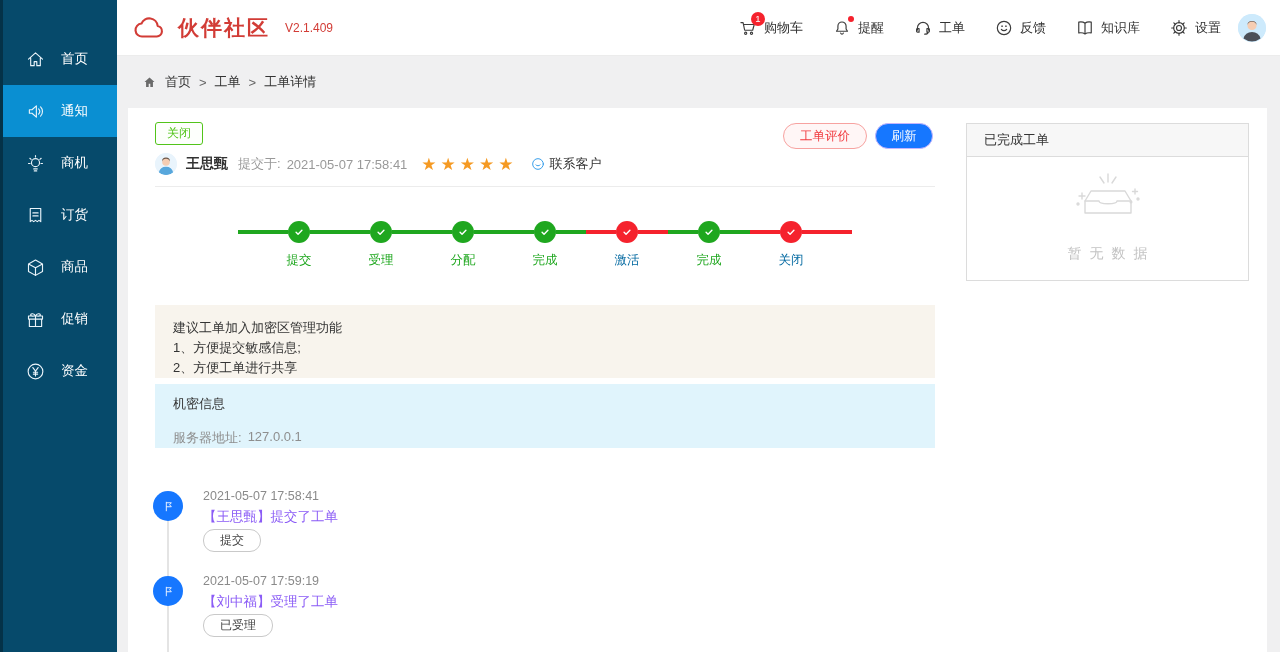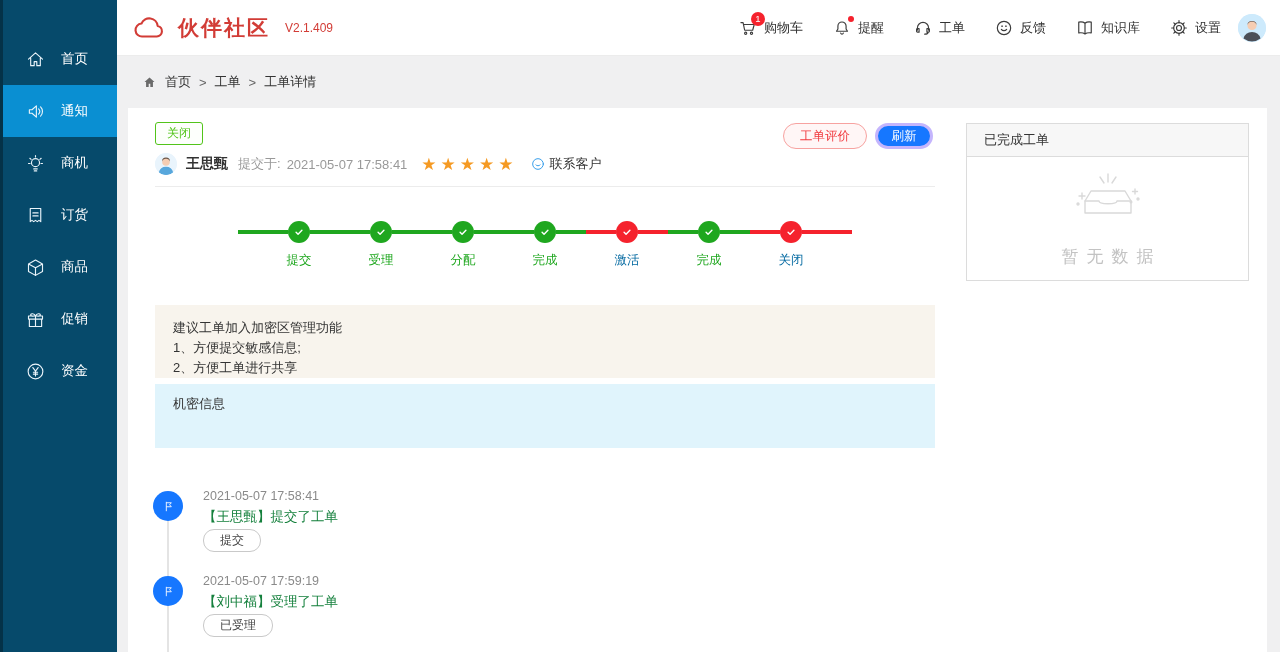--- a/index.html
+++ b/index.html
@@ -36,21 +36,21 @@
   .crumb-sep { color:#666; }
 
   
   .card { position:absolute; left:11px; top:52px; width:1139px; bottom:0; background:#fff; }
 
   .ticket-title-row { position:absolute; left:27px; top:14px; display:flex; align-items:center; gap:13px; }
   .ticket-title { font-size:17px; font-weight:600; color:#2b2b2b; }
   .status-badge { font-size:12px; color:#52c41a; border:1px solid #52c41a; border-radius:3px; padding:2px 11px; background:#fdfffc; }
   .btn { position:absolute; top:15px; height:26px; border-radius:13px; font-size:12.5px; display:flex; align-items:center; justify-content:center; cursor:pointer; }
   .btn-evaluate { left:655px; width:84px; border:1px solid #f7a2a0; color:#f13a3f; background:#fff6f6; }
-  .btn-refresh { left:747px; width:58px; background:#1677ff; color:#fff; border:3px solid #c4b5fd; }
+  .btn-refresh { left:747px; width:58px; background:#1677ff; color:#fff; border:1px solid #c4b5fd; }
 
   .submitter-row { position:absolute; left:27px; top:44px; height:24px; display:flex; align-items:center; font-size:13px; color:#999; }
   .sm-avatar { width:22px; height:22px; border-radius:50%; overflow:hidden; background:#e9f4fc; margin-right:9px; flex:0 0 auto; }
   .submitter-name { font-size:14px; font-weight:bold; color:#333; margin-right:10px; }
   .submit-time { margin-left:6px; }
   .stars { margin-left:14px; color:#f59a23; font-size:17px; letter-spacing:4px; line-height:1; }
   .contact { display:flex; align-items:center; gap:4px; margin-left:12px; color:#333; cursor:pointer; }
   .contact svg { width:16px; height:16px; stroke:#2b98e8; fill:none; stroke-width:1.4; stroke-linecap:round; }
 
   .divider { position:absolute; left:27px; top:78px; width:780px; height:1px; background:#ececec; }
@@ -77,32 +77,32 @@
   .secret-box { position:absolute; left:27px; top:276px; width:780px; height:64px; background:#e0f4fc; padding:11px 18px; font-size:13px; }
   .secret-title { color:#333; font-weight:500; margin-bottom:16px; }
   .secret-line { color:#8e8e8e; display:flex; gap:6px; }
 
   
   .tl-line { position:absolute; left:39px; top:398px; width:2px; height:146px; background:#e4e4e4; }
   .tl-node { position:absolute; left:25px; width:30px; height:30px; border-radius:50%; background:#1677ff; display:flex; align-items:center; justify-content:center; }
   .tl-node svg { width:15px; height:15px; stroke:#fff; fill:none; stroke-width:1.4; stroke-linejoin:round; }
   .tl-node.n1 { top:383px; } .tl-node.n2 { top:468px; }
   .tl-time { position:absolute; left:75px; font-size:12.5px; color:#8a8a8a; }
-  .tl-text { position:absolute; left:75px; font-size:13.5px; color:#15803d; }
+  .tl-text { position:absolute; left:75px; font-size:13.5px; color:#8b5cf6; }
   .tl-tag { position:absolute; left:75px; font-size:12px; color:#444; border:1px solid #c9c9c9; border-radius:11px; padding:2px 16px; background:#fff; }
   .t1-time{top:381px}.t1-text{top:400px}.t1-tag{top:421px}
   .t2-time{top:466px}.t2-text{top:485px}.t2-tag{top:506px}
 
   
   .panel { position:absolute; left:838px; top:15px; width:283px; height:158px; border:1px solid #dcdcdc; background:#fff; }
   .panel-header { height:33px; background:#f7f7f7; border-bottom:1px solid #dcdcdc; font-size:13px; color:#333; line-height:32px; padding-left:17px; }
   .panel-body { position:relative; height:124px; }
   .empty-icon { position:absolute; left:50%; top:12px; transform:translateX(-50%); }
   .empty-icon svg { width:78px; height:58px; stroke:#d9d9d9; fill:none; stroke-width:1.4; stroke-linecap:round; stroke-linejoin:round; }
-  .empty-text { position:absolute; left:0; right:0; top:88px; text-align:center; font-size:17px; color:#c3c3c3; letter-spacing:8px; padding-left:8px; }
+  .empty-text { position:absolute; left:0; right:0; top:88px; text-align:center; font-size:14px; color:#c3c3c3; letter-spacing:8px; padding-left:8px; }
 </style>
 </head>
 <body>
 
 <div class="app">
 
   <div class="sidebar">
     <div class="side-item">
       <svg viewBox="0 0 24 24">
           <path d="M4 11.5 L12 4.5 L20 11.5 M6.5 10.5 V19 H10.5 V14.5 H13.5 V19 H17.5 V10.5"></path>
@@ -333,20 +333,24 @@
       </div>
 
       <div class="desc-box">
         <div>建议工单加入加密区管理功能</div>
         <div>1、方便提交敏感信息;</div>
         <div>2、方便工单进行共享</div>
       </div>
 
       <div class="secret-box">
         <div class="secret-title">机密信息</div>
+        <div class="secret-line">
+          <span>服务器地址:</span>
+          <span>127.0.0.1</span>
+        </div>
       </div>
 
       <div class="tl-line"></div>
       <div class="tl-node n1">
         <svg viewBox="0 0 24 24">
             <path d="M8.5 4.5 v15 M8.5 6 h8 l-2.8 3.2 2.8 3.2 h-8"></path>
           </svg>
       </div>
       <div class="tl-time t1-time">2021-05-07 17:58:41</div>
       <div class="tl-text t1-text">【王思甄】提交了工单</div>

